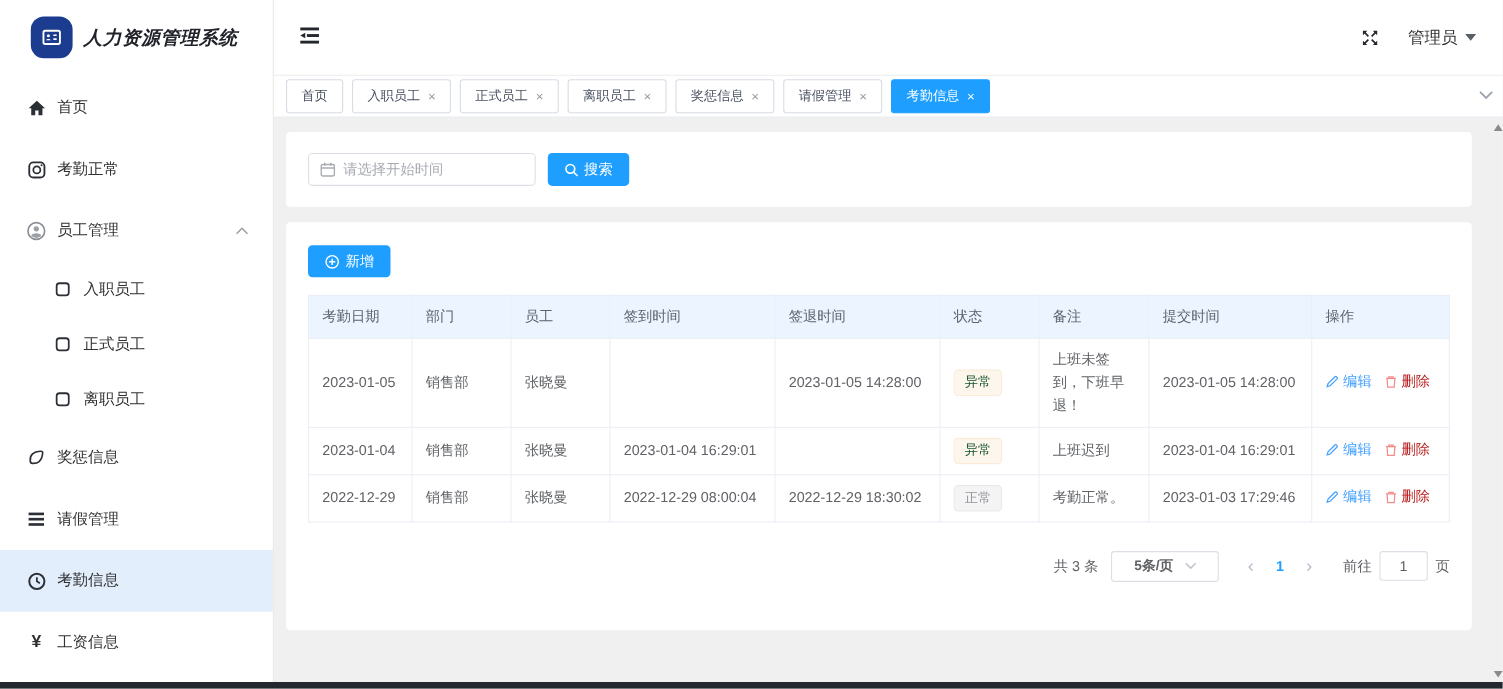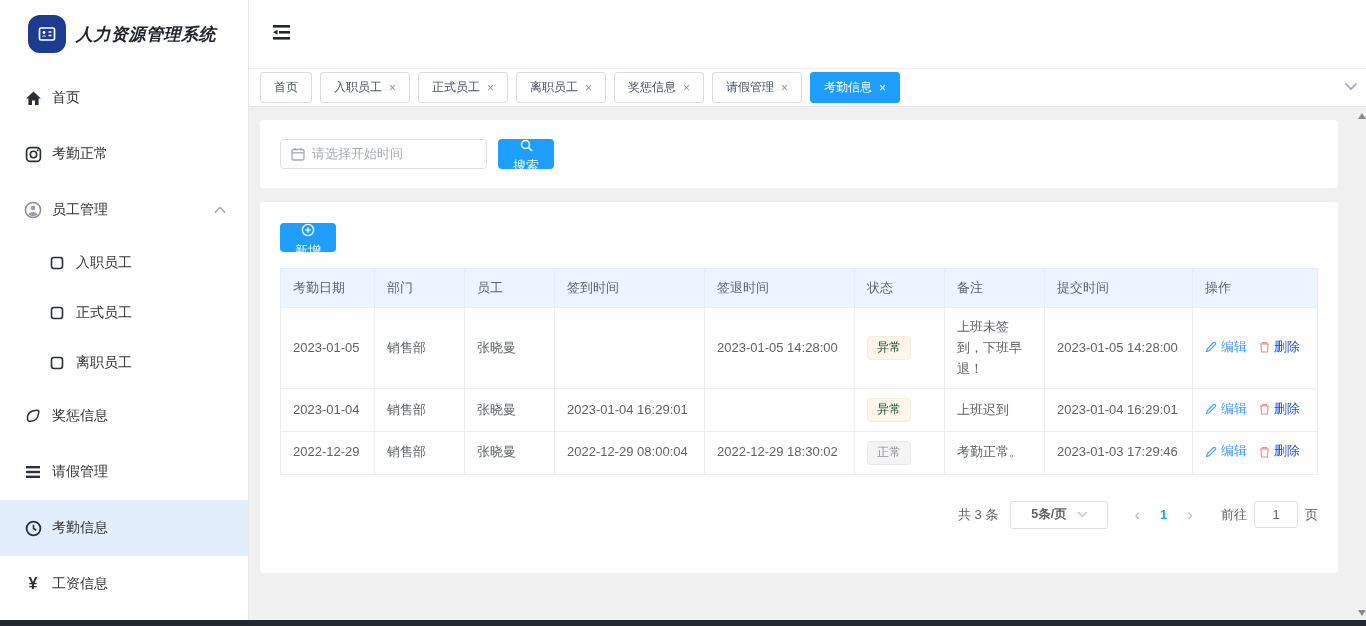--- a/index.html
+++ b/index.html
@@ -37,35 +37,35 @@
   .tab .tab-close { margin-left:7px; font-size:12px; color:#8f949e; line-height:1; }
   .tab.active { background:#1e9fff; border-color:#1e9fff; color:#fff; }
   .tab.active .tab-close { color:#fff; }
   .tabbar-more { position:absolute; right:8px; top:13px; cursor:pointer; }
 
   
   .card { background:#fff; border-radius:4px; }
   .search-card { height:68px; display:flex; align-items:center; padding-left:20px; gap:11px; }
   .date-input { width:207px; height:30px; border:1px solid #dcdfe6; border-radius:4px; background:#fff; display:flex; align-items:center; padding:0 10px; gap:7px; }
   .date-input .ph { font-size:13px; color:#a8abb2; }
-  .btn-primary { height:30px; background:#1e9fff; color:#fff; border:none; border-radius:4px; font-size:13px; padding:0 15px; display:flex; align-items:center; gap:5px; cursor:pointer; font-family:inherit;flex-direction:column; }
+  .btn-primary { height:30px; background:#1e9fff; color:#fff; border:none; border-radius:4px; font-size:13px; padding:0 15px; display:flex; align-items:center; gap:5px; cursor:pointer; font-family:inherit; }
   .table-card { margin-top:14px; padding:21px 20px 44px 20px; min-height:328px; }
   .btn-add { height:29px; }
 
   
   table.grid { width:100%; border-collapse:collapse; table-layout:fixed; margin-top:16px; font-size:13px; color:#606266; }
   table.grid th { background:#ecf5ff; color:#5c6270; font-weight:normal; text-align:left; padding:10px 12px; border:1px solid #e8eef7; font-size:13px; }
   table.grid td { border:1px solid #ebeef5; padding:9px 12px; background:#fff; vertical-align:middle; line-height:1.6; }
   .c-date{width:94px} .c-dept{width:90px} .c-name{width:90px} .c-in{width:150px} .c-out{width:150px} .c-status{width:90px} .c-remark{width:100px} .c-submit{width:148px}
   .badge { display:inline-block; font-size:12px; padding:3px 9px; border-radius:4px; line-height:1.3; }
   .badge.warning { color:#14532d; background:#fdf6ec; border:1px solid #faecd8; }
   .badge.info { color:#909399; background:#f4f4f5; border:1px solid #e9e9eb; }
   .op-link { display:inline-flex; align-items:center; gap:4px; font-size:13px; cursor:pointer; text-decoration:none; }
   .op-edit { color:#409eff; margin-right:12px; }
-  .op-del { color:#1d4ed8; }
+  .op-del { color:#b91c1c; }
 
   
   .pager { display:flex; align-items:center; justify-content:flex-end; margin-top:26px; font-size:13px; color:#606266; gap:0; }
   .pager .total { margin-right:12px; }
   .size-select { width:98px; height:28px; border:1px solid #dcdfe6; border-radius:3px; display:flex; align-items:center; justify-content:center; gap:10px; color:#606266; cursor:pointer; margin-right:16px; font-size:12.5px;font-weight:bold; }
   .pg-arrow { color:#b4bccc; font-size:17px; padding:0 10px; cursor:default; line-height:1; }
   .pg-num { color:#1e9fff; font-weight:bold; padding:0 10px; cursor:pointer; }
   .goto { margin-left:18px; display:flex; align-items:center; gap:7px; }
   .goto input { width:44px; height:27px; border:1px solid #dcdfe6; border-radius:3px; text-align:center; font-size:13px; color:#606266; font-family:inherit; }
 
@@ -198,20 +198,32 @@
 
 <div class="topbar">
   <span class="fold-btn">
     <svg width="19" height="17" viewBox="0 0 19 17">
       <rect x="1" y="1" width="17" height="2.6" fill="#23262c"></rect>
       <rect x="7" y="7" width="11" height="2.6" fill="#23262c"></rect>
       <path d="M5.5 5.8 L1 8.3 L5.5 10.8 Z" fill="#23262c"></path>
       <rect x="1" y="13" width="17" height="2.6" fill="#23262c"></rect>
     </svg>
   </span>
+  <div class="top-right">
+    <span class="fullscreen-btn">
+      <svg width="17" height="17" viewBox="0 0 17 17">
+        <path d="M3.5 3.5 L7 7 M13.5 3.5 L10 7 M3.5 13.5 L7 10 M13.5 13.5 L10 10" stroke="#23262c" stroke-width="1.5" fill="none"></path>
+        <path d="M2 2 h4 l-4 4 Z M15 2 v4 l-4 -4 Z M2 15 v-4 l4 4 Z M15 15 h-4 l4 -4 Z" fill="#23262c"></path>
+      </svg>
+    </span>
+    <span class="user-dd">
+      <span>管理员</span>
+      <span class="caret-down"></span>
+    </span>
+  </div>
 </div>
 
 <div class="tabbar">
   <div class="tab">
     <span>首页</span>
   </div>
   <div class="tab">
     <span>入职员工</span>
     <span class="tab-close">×</span>
   </div>

